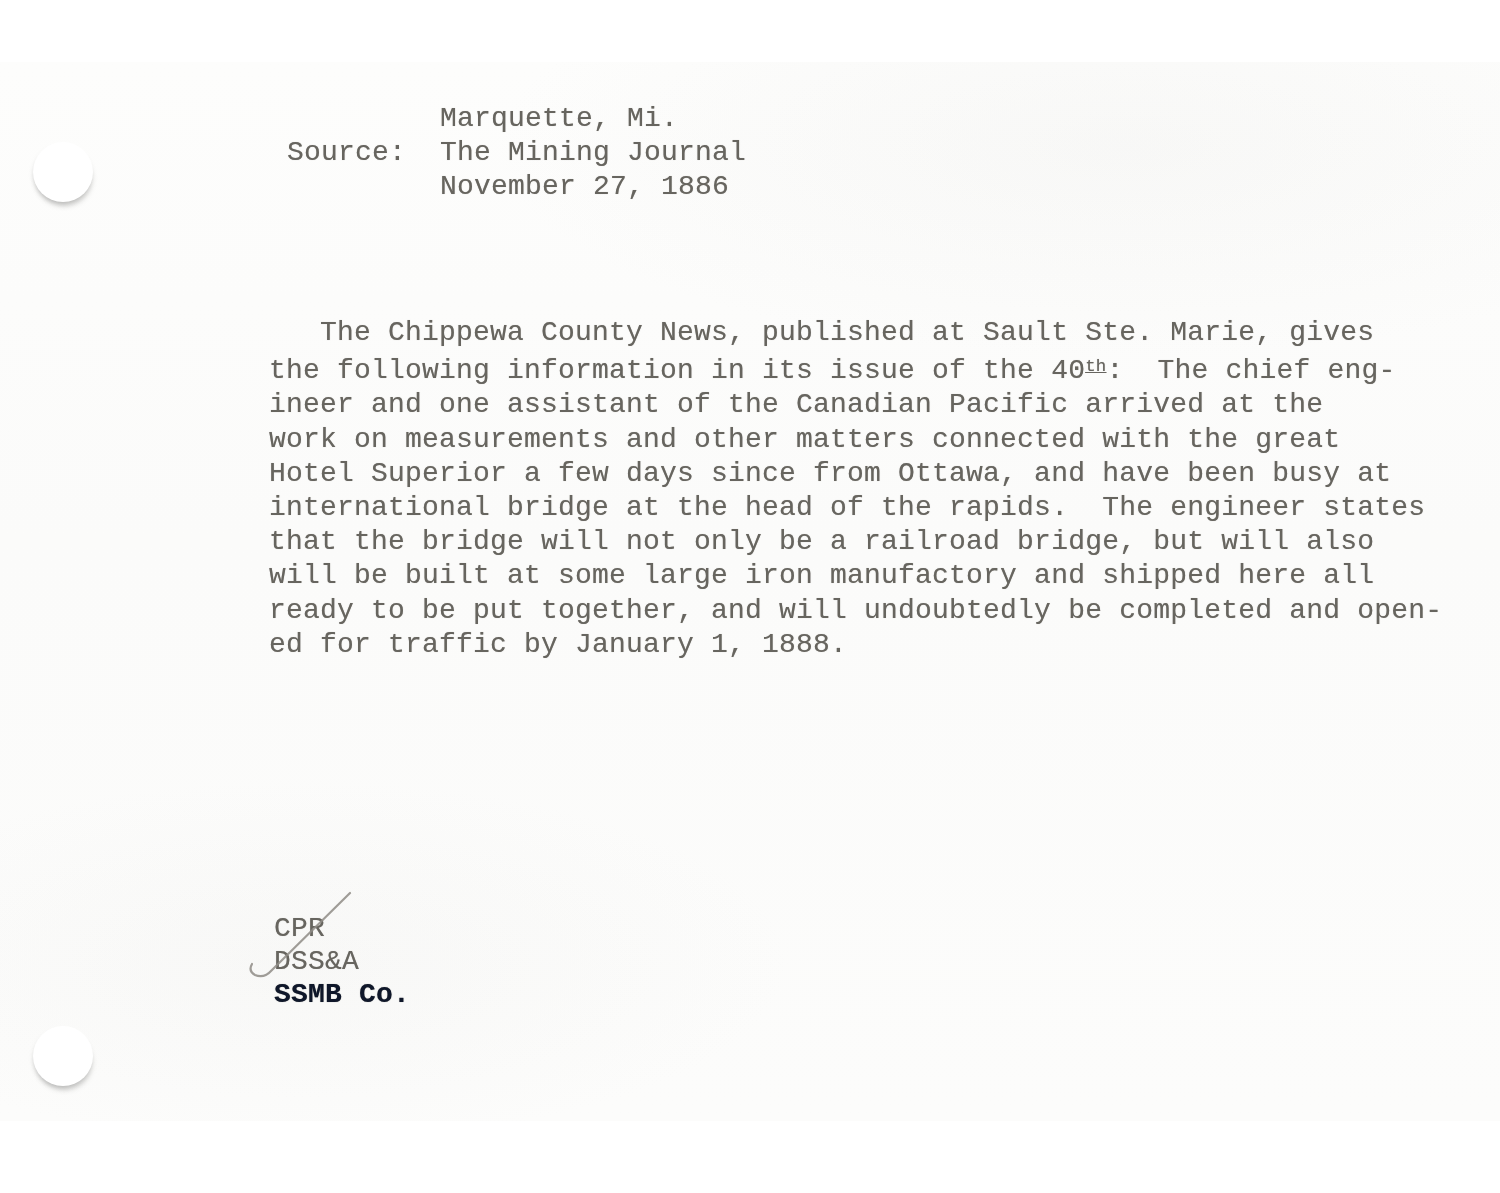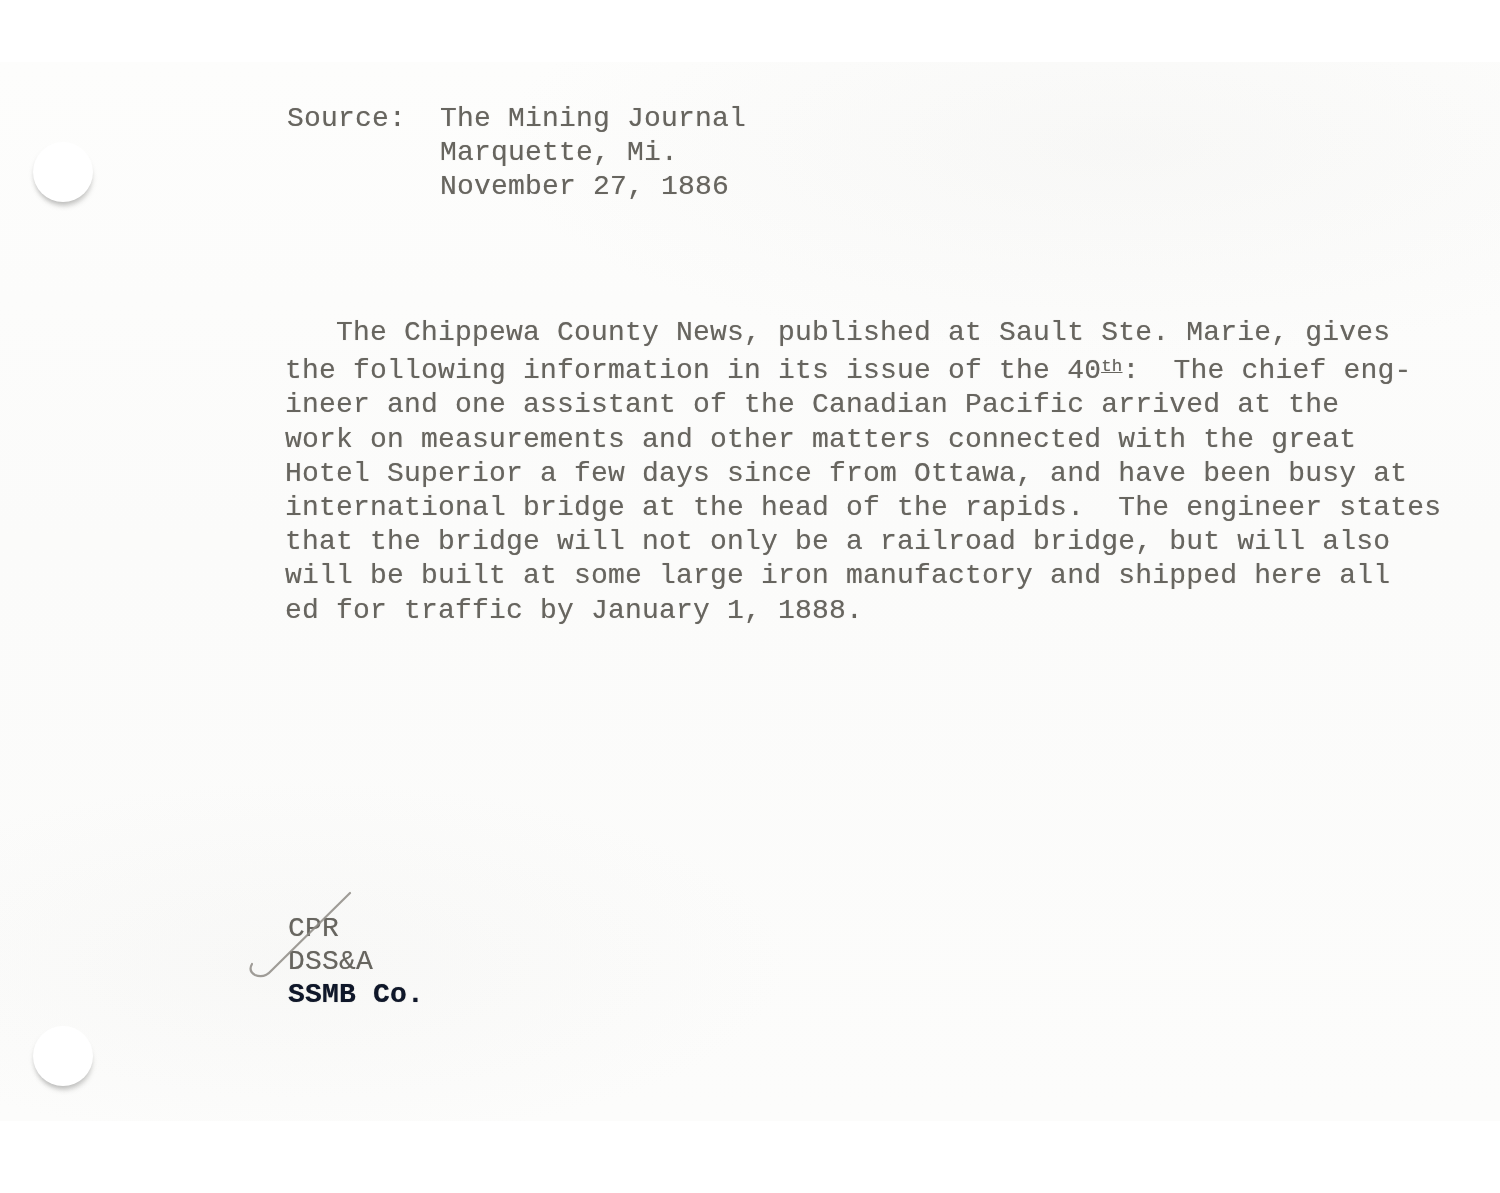--- a/index.html
+++ b/index.html
@@ -32,22 +32,22 @@
   .hole.bottom { left: 33px; top: 1026px; }
   .typeblock {
     position: absolute;
     color: #67655f;
     font-size: 28px;
     letter-spacing: 0.2px;
     text-shadow: 0 0 0.7px rgba(103,101,95,0.55);
   }
   .tline { white-space: pre; }
   .source-block { left: 287px; top: 102px; line-height: 34px; }
-  .body-block  { left: 285px; top: 316px; line-height: 34.2px; }
-  .anno-block  { left: 288px; top: 912px; line-height: 33px; }
+  .body-block  { left: 269px; top: 316px; line-height: 34.2px; }
+  .anno-block  { left: 274px; top: 912px; line-height: 33px; }
   .sup {
     font-size: 0.62em;
     vertical-align: 7px;
     text-decoration: underline;
     margin-top: 14px;
   }
   .stamp-bold {
     font-weight: 700;
     color: #0f172a;
     text-shadow: 0 0 0.8px rgba(64,62,58,0.7);
@@ -63,34 +63,35 @@
 <body>
 
 <div id="stage">
 
   <div class="paper"></div>
 
   <div class="hole top"></div>
   <div class="hole bottom"></div>
 
   <div class="typeblock source-block">
+      <div class="tline">         Marquette, Mi.</div>
       <div class="tline">Source:  The Mining Journal</div>
-      <div class="tline">         Marquette, Mi.</div>
       <div class="tline">         November 27, 1886</div>
     </div>
 
   <div class="typeblock body-block">
       <div class="tline">   The Chippewa County News, published at Sault Ste. Marie, gives</div>
       <div class="tline"><span>the following information in its issue of the 40</span><span class="sup">th</span><span>:  The chief eng-</span></div>
       <div class="tline">ineer and one assistant of the Canadian Pacific arrived at the</div>
       <div class="tline">work on measurements and other matters connected with the great</div>
       <div class="tline">Hotel Superior a few days since from Ottawa, and have been busy at</div>
       <div class="tline">international bridge at the head of the rapids.  The engineer states</div>
       <div class="tline">that the bridge will not only be a railroad bridge, but will also</div>
       <div class="tline">will be built at some large iron manufactory and shipped here all</div>
+      <div class="tline">ready to be put together, and will undoubtedly be completed and open-</div>
       <div class="tline">ed for traffic by January 1, 1888.</div>
     </div>
 
   <div class="typeblock anno-block">
     <div class="tline">CPR</div>
     <div class="tline">DSS&amp;A</div>
     <div class="tline stamp-bold">SSMB Co.</div>
   </div>
 
   <svg class="pencil-mark" viewBox="0 0 130 115" xmlns="http://www.w3.org/2000/svg">

